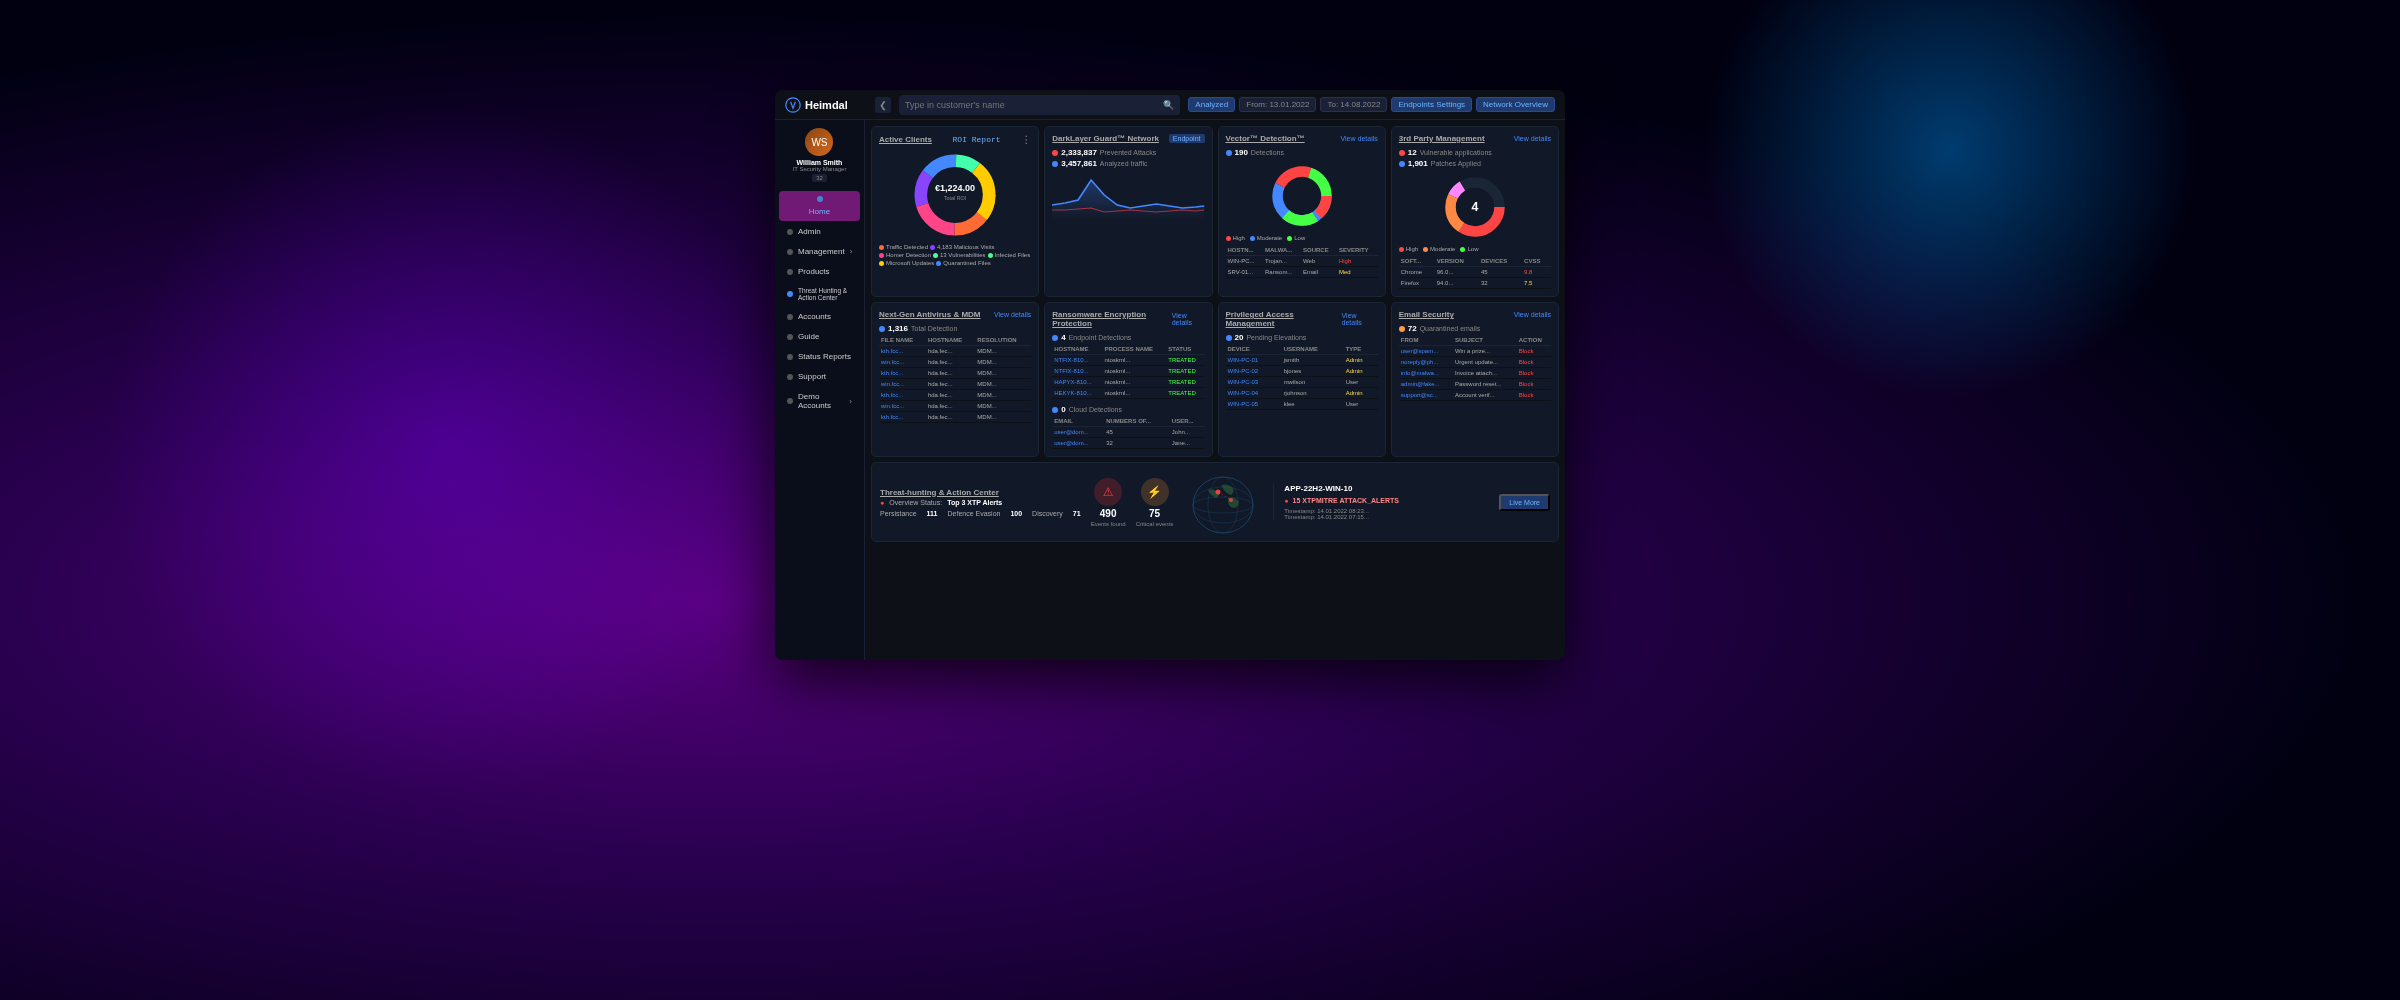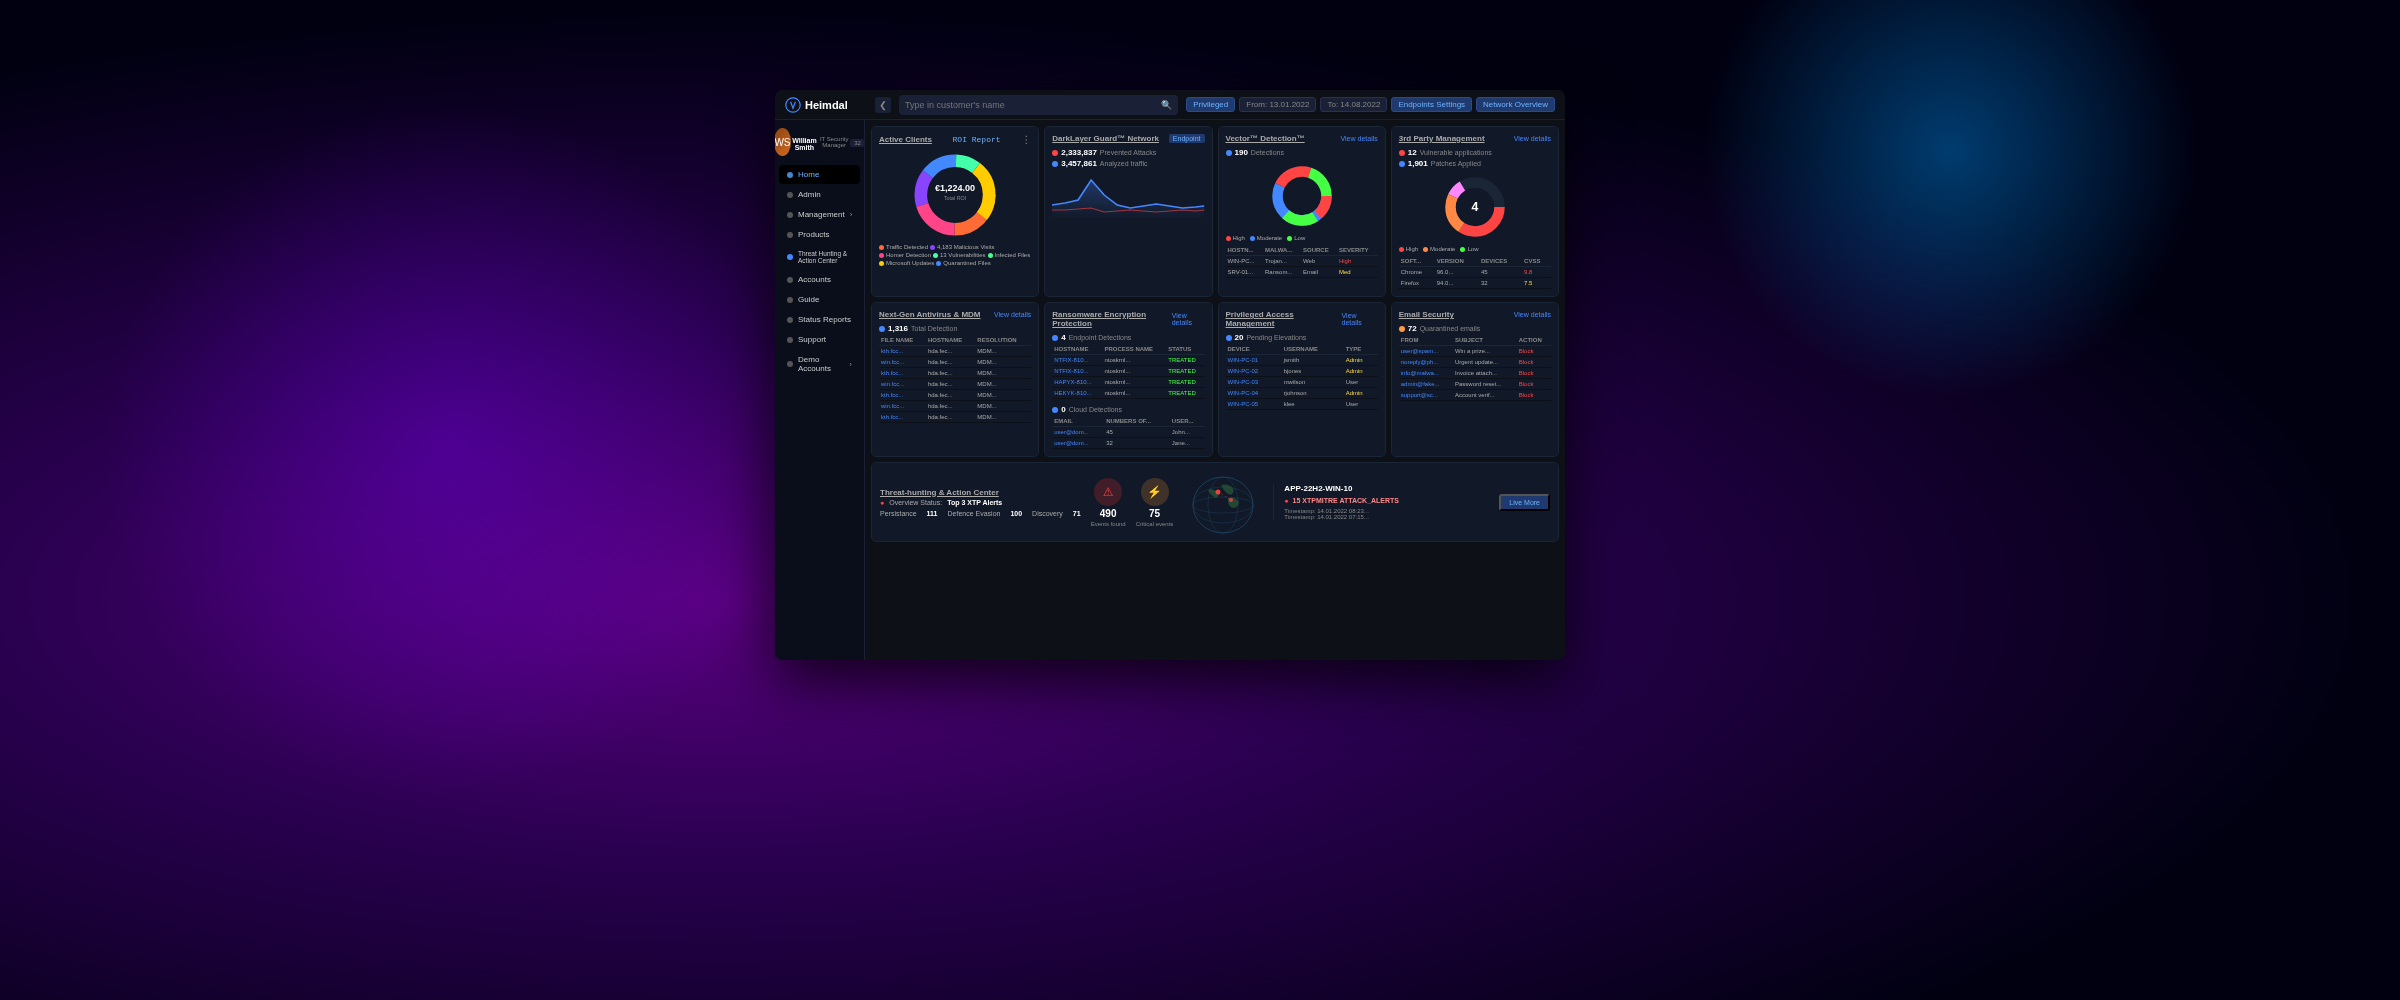--- a/index.html
+++ b/index.html
@@ -138,21 +138,21 @@
       background: #0a0e1a;
       border-right: 1px solid #1a2035;
       display: flex;
       flex-direction: column;
       align-items: center;
       padding: 8px 0;
       flex-shrink: 0;
     }
     .avatar-area {
       display: flex;
-      flex-direction: row;
+      flex-direction: column;
       align-items: center;
       margin-bottom: 8px;
     }
     .avatar {
       width: 28px;
       height: 28px;
       border-radius: 50%;
       background: linear-gradient(135deg, #8B4513, #D2691E);
       display: flex;
       align-items: center;
@@ -186,21 +186,22 @@
     .sidebar-item {
       display: flex;
       align-items: center;
       padding: 5px 8px;
       cursor: pointer;
       gap: 5px;
       border-radius: 4px;
       margin: 1px 4px;
     }
     .sidebar-item.active {
-      background: #000000;
+      background: #701a75;
+      flex-direction: column;
     }
     .sidebar-item-label {
       color: #ccc;
       font-size: 8px;
     }
     .sidebar-item.active .sidebar-item-label {
       color: #6eb3ff;
     }
     .sidebar-dot {
       width: 6px;
@@ -406,21 +407,21 @@
         <path d="M7 6 L10 14 L13 6" fill="none" stroke="#4488ff" stroke-width="1.5"></path>
       </svg>
       <span class="logo-text">Heimdal</span>
     </div>
     <div class="collapse-btn">❮</div>
     <div class="search-bar">
       <input class="search-input" placeholder="Type in customer's name" style="">
       <span class="search-icon">🔍</span>
     </div>
     <div class="top-buttons">
-      <button class="top-btn top-btn-blue">Privileged</button>
+      <button class="top-btn top-btn-blue">Analyzed</button>
       <button class="top-btn top-btn-dark">From: 13.01.2022</button>
       <button class="top-btn top-btn-dark">To: 14.08.2022</button>
       <button class="top-btn top-btn-endpoint">Endpoints Settings</button>
       <button class="top-btn top-btn-network">Network Overview</button>
     </div>
   </div>
 
   <div class="main-content">
 
     <div class="sidebar">

